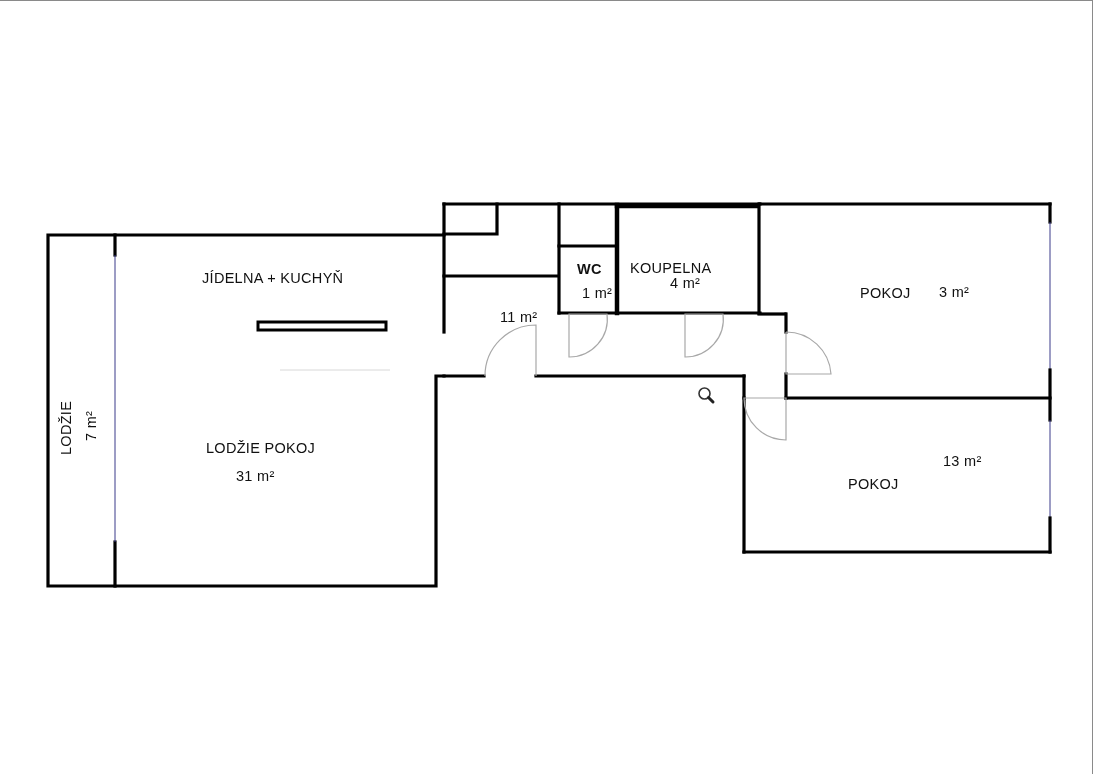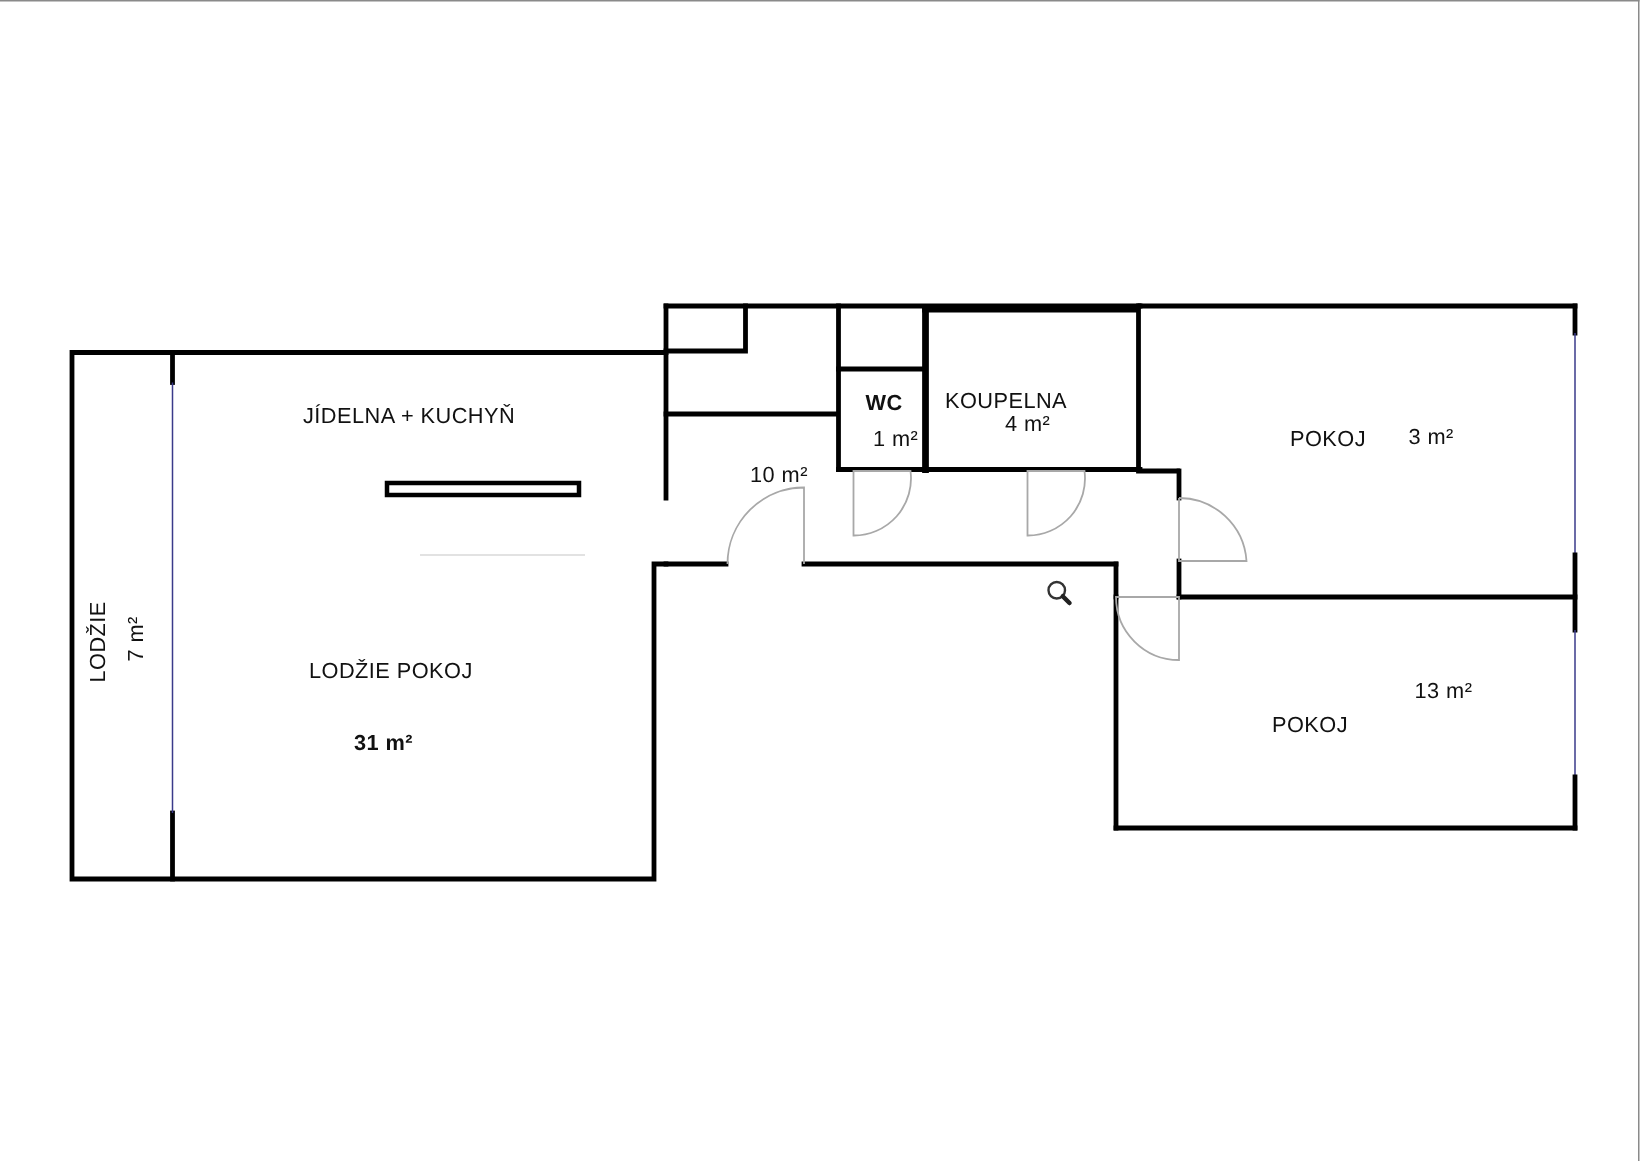--- a/index.html
+++ b/index.html
@@ -76,26 +76,26 @@
     <path class="door" d="M569,314 L569,357 A38,38 0 0 0 607,314 Z"></path>
     <path class="door" d="M685,314 L685,357 A38,38 0 0 0 723,314 Z"></path>
     <path class="door" d="M786,332 L786,374 L831,374 A45,45 0 0 0 786,332"></path>
     <path class="door" d="M786,398 L744,398 A42,42 0 0 0 786,440 Z"></path>
   </g>
 </svg>
 
 <div class="lbl" style="left:202px;top:270px;">JÍDELNA + KUCHYŇ</div>
 
 <div class="lbl" style="left:206px;top:440px;">LODŽIE POKOJ</div>
-<div class="lbl" style="left:236px;top:488px;font-weight:bold;">31 m²</div>
+<div class="lbl" style="left:236px;top:468px;">31 m²</div>
 
 <div class="lbl-rot" style="left:58px;top:455px;">LODŽIE</div>
 <div class="lbl-rot" style="left:83px;top:441px;">7 m²</div>
 
-<div class="lbl" style="left:500px;top:309px;">10 m²</div>
+<div class="lbl" style="left:500px;top:309px;">11 m²</div>
 
 <div class="lbl" style="left:577px;top:261px;font-weight:bold;">WC</div>
 <div class="lbl" style="left:566px;top:285px;margin-left:16px;">1 m²</div>
 
 <div class="lbl" style="left:630px;top:248px;margin-top:12px;">KOUPELNA</div>
 <div class="lbl" style="left:670px;top:275px;text-align:right;">4 m²</div>
 
 <div class="lbl" style="left:860px;top:285px;">POKOJ</div>
 <div class="lbl" style="left:939px;top:284px;">3 m²</div>
 

